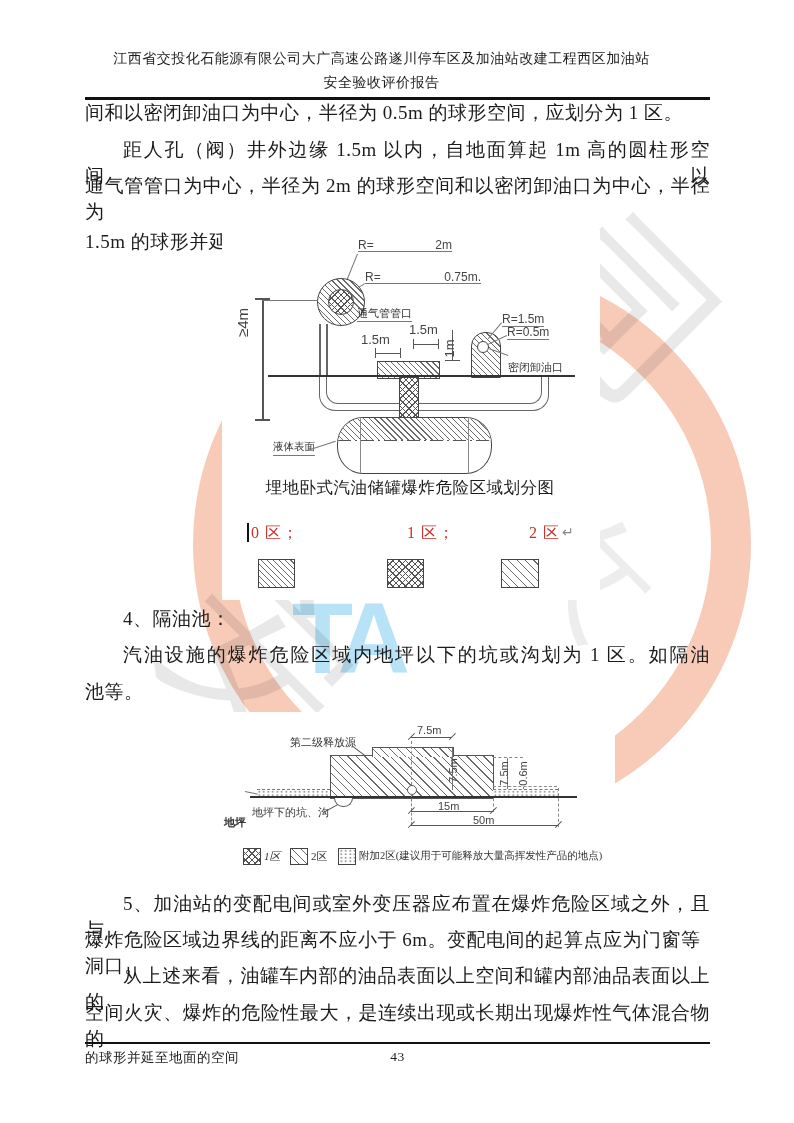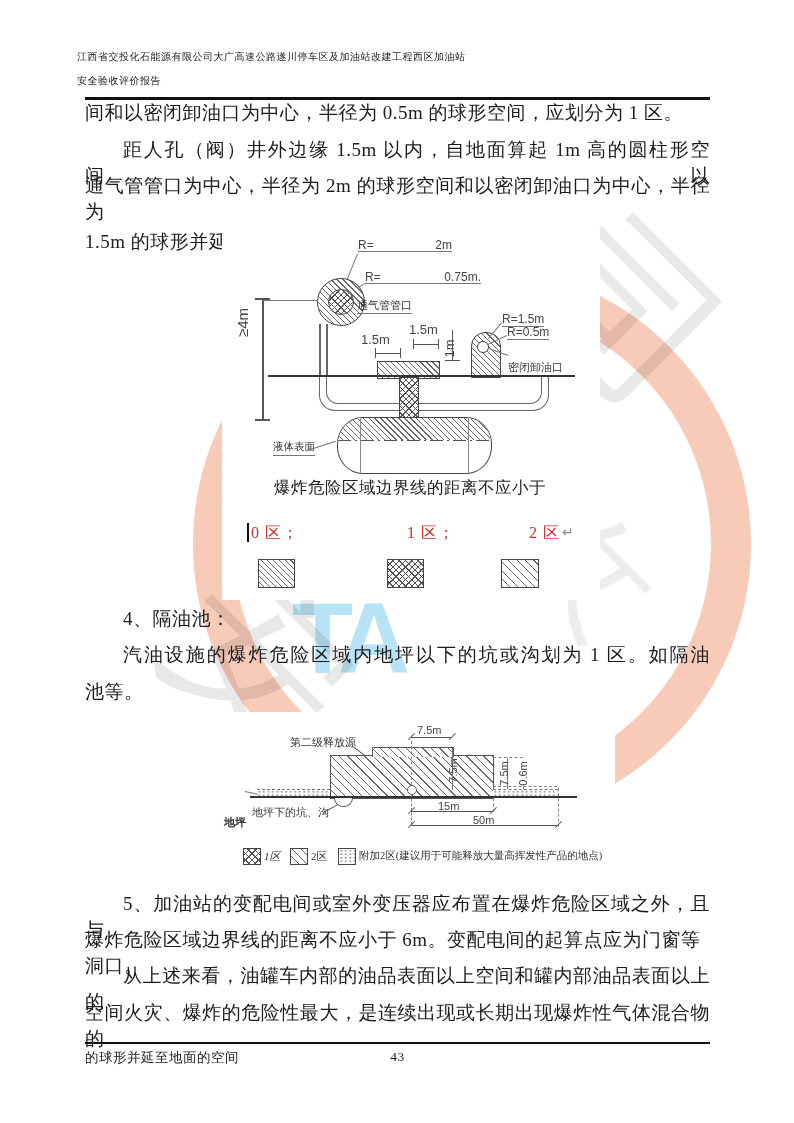--- a/index.html
+++ b/index.html
@@ -4,21 +4,21 @@
 <style>
   html,body{margin:0;padding:0;background:#888;}
   #page{position:relative;width:794px;height:1123px;background:#ffffff;margin:0 auto;overflow:hidden;
         font-family:"Liberation Serif", serif;color:#1c1c1c;}
   .abs{position:absolute;}
   .layer{position:absolute;inset:0;}
   
   .bl{position:absolute;left:85px;width:625px;font-size:19px;line-height:26px;letter-spacing:.5px;color:#1c1c1c;}
   .j{text-align:justify;text-align-last:justify;}
   .ind{text-indent:38px;}
-  .hdr{position:absolute;left:77px;width:625px;text-align:left;font-size:10px;letter-spacing:.5px;}
+  .hdr{position:absolute;left:69px;width:625px;text-align:center;font-size:14px;letter-spacing:.5px;}
   .ftr{position:absolute;font-size:13.5px;letter-spacing:.5px;}
   
   .rule{position:absolute;background:#111;}
   .ln{position:absolute;background:#555;}
   .lead{position:absolute;height:1px;background:#777;transform-origin:0 0;}
   
   .dlbl{position:absolute;font-family:"Liberation Sans",sans-serif;font-size:12px;color:#444;white-space:nowrap;line-height:1;}
   .dlbl-cn{position:absolute;font-size:11px;color:#333;white-space:nowrap;line-height:1;}
   .rot{transform:rotate(-90deg);transform-origin:center;}
   .uline{border-bottom:1px solid #777;}
@@ -70,21 +70,21 @@
   <div class="lead" style="left:358px;top:254px;width:31px;transform:rotate(112deg);"></div>
 
   <div class="abs uline" style="left:365px;top:271px;width:116px;display:flex;justify-content:space-between;">
     <span class="dlbl" style="position:static;">R=</span>
     <span class="dlbl" style="position:static;">0.75m.</span>
   </div>
   <div class="lead" style="left:365px;top:284px;width:17px;transform:rotate(148deg);"></div>
 
   <div class="abs hatch-d" style="left:317px;top:278px;width:46px;height:46px;border:1.5px solid #444;border-radius:50%;"></div>
   <div class="abs hatch-x" style="left:328px;top:289px;width:24px;height:24px;border:1.5px solid #444;border-radius:50%;"></div>
-  <div class="dlbl-cn uline" style="left:357px;top:300px;padding-bottom:2px;">通气管管口</div>
+  <div class="dlbl-cn uline" style="left:357px;top:308px;padding-bottom:2px;">通气管管口</div>
 
   <div class="dlbl rot" style="left:228px;top:315px;font-size:15px;">≥4m</div>
   <div class="ln" style="left:262px;top:298px;width:1.5px;height:123px;"></div>
   <div class="tick" style="left:255px;top:298px;width:15px;height:1.5px;"></div>
   <div class="ln" style="left:263px;top:300px;width:55px;height:1px;background:#777;"></div>
   <div class="tick" style="left:255px;top:419px;width:15px;height:1.5px;"></div>
 
   <div class="dlbl" style="left:361px;top:333px;font-size:13px;">1.5m</div>
   <div class="tick" style="left:375px;top:348px;width:1.2px;height:10px;"></div>
   <div class="tick" style="left:400px;top:348px;width:1.2px;height:10px;"></div>
@@ -120,21 +120,21 @@
 
   <div class="abs" style="left:337px;top:417px;width:153px;height:55px;border:1.5px solid #444;border-radius:26px/27px;overflow:hidden;background:#fff;">
     <div class="abs hatch-d" style="left:0;top:0;width:153px;height:22px;"></div>
     <div class="dashdot" style="left:0;top:22px;width:153px;"></div>
     <div class="ln" style="left:22px;top:0;width:1px;height:55px;background:#888;"></div>
     <div class="ln" style="left:130px;top:0;width:1px;height:55px;background:#888;"></div>
   </div>
   <div class="dlbl-cn uline" style="left:273px;top:442px;font-size:10.5px;padding-bottom:2px;">液体表面</div>
   <div class="lead" style="left:307px;top:450px;width:30px;transform:rotate(-18deg);"></div>
 
-  <div class="abs" style="left:235px;top:477px;width:350px;text-align:center;font-size:16.5px;letter-spacing:.5px;">爆炸危险区域边界线的距离不应小于</div>
+  <div class="abs" style="left:235px;top:477px;width:350px;text-align:center;font-size:16.5px;letter-spacing:.5px;">埋地卧式汽油储罐爆炸危险区域划分图</div>
 
   <div class="ln" style="left:247px;top:523px;width:1.5px;height:19px;background:#111;"></div>
   <div class="red" style="left:251px;top:523px;">0 区；</div>
   <div class="red" style="left:407px;top:523px;">1 区；</div>
   <div class="red" style="left:529px;top:523px;">2 区</div>
   <div class="abs" style="left:562px;top:524px;font-size:14px;color:#8a8a8a;">↵</div>
   <div class="abs hatch-d" style="left:258px;top:559px;width:35px;height:27px;border:1.2px solid #444;"></div>
   <div class="abs hatch-x" style="left:387px;top:559px;width:35px;height:27px;border:1.2px solid #444;"></div>
   <div class="abs hatch-d2" style="left:501px;top:559px;width:36px;height:27px;border:1.2px solid #444;"></div>
 

